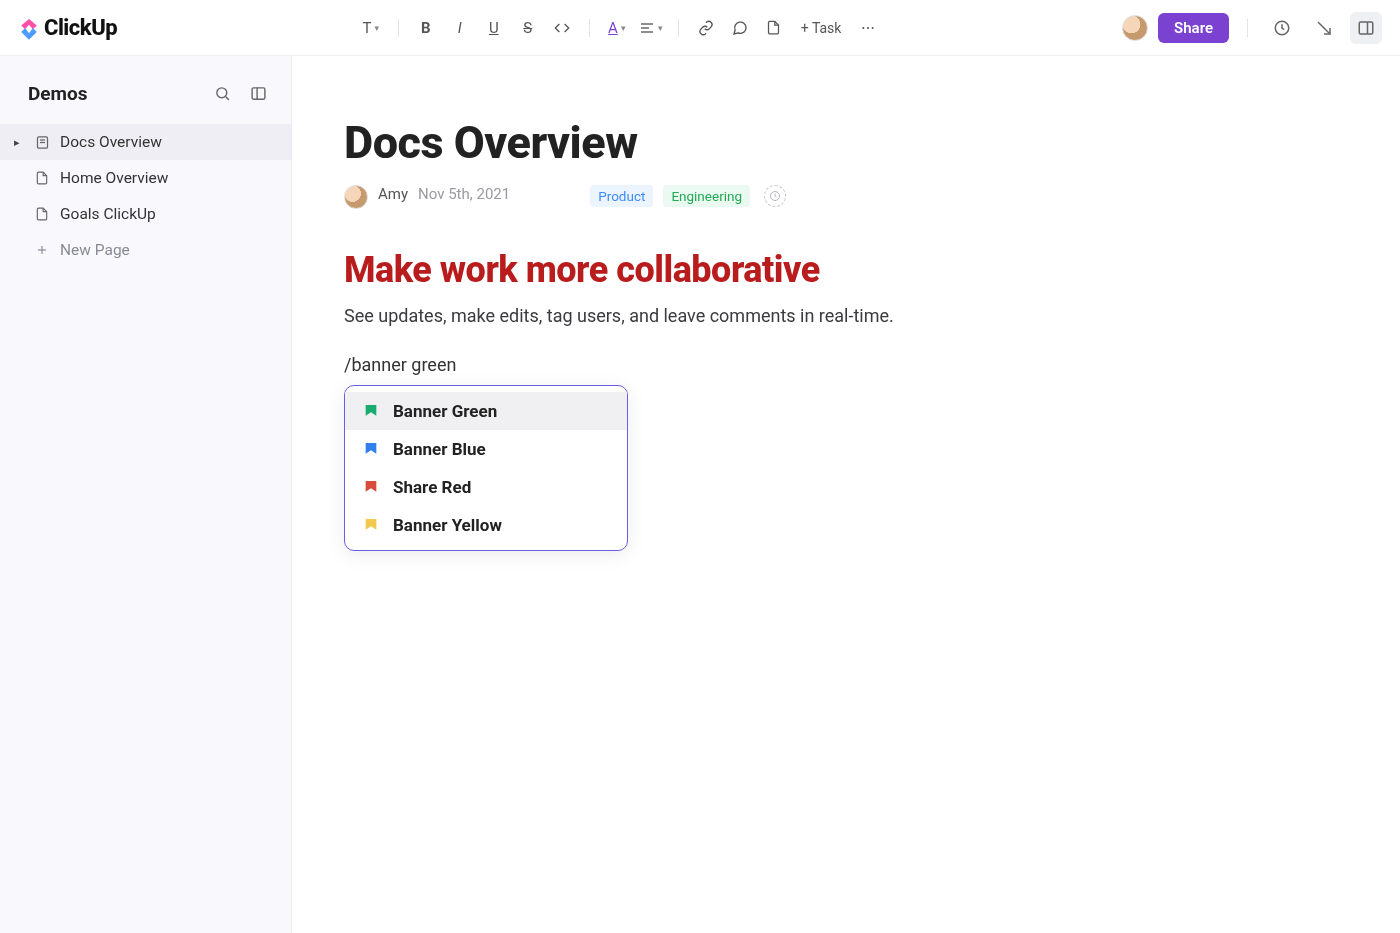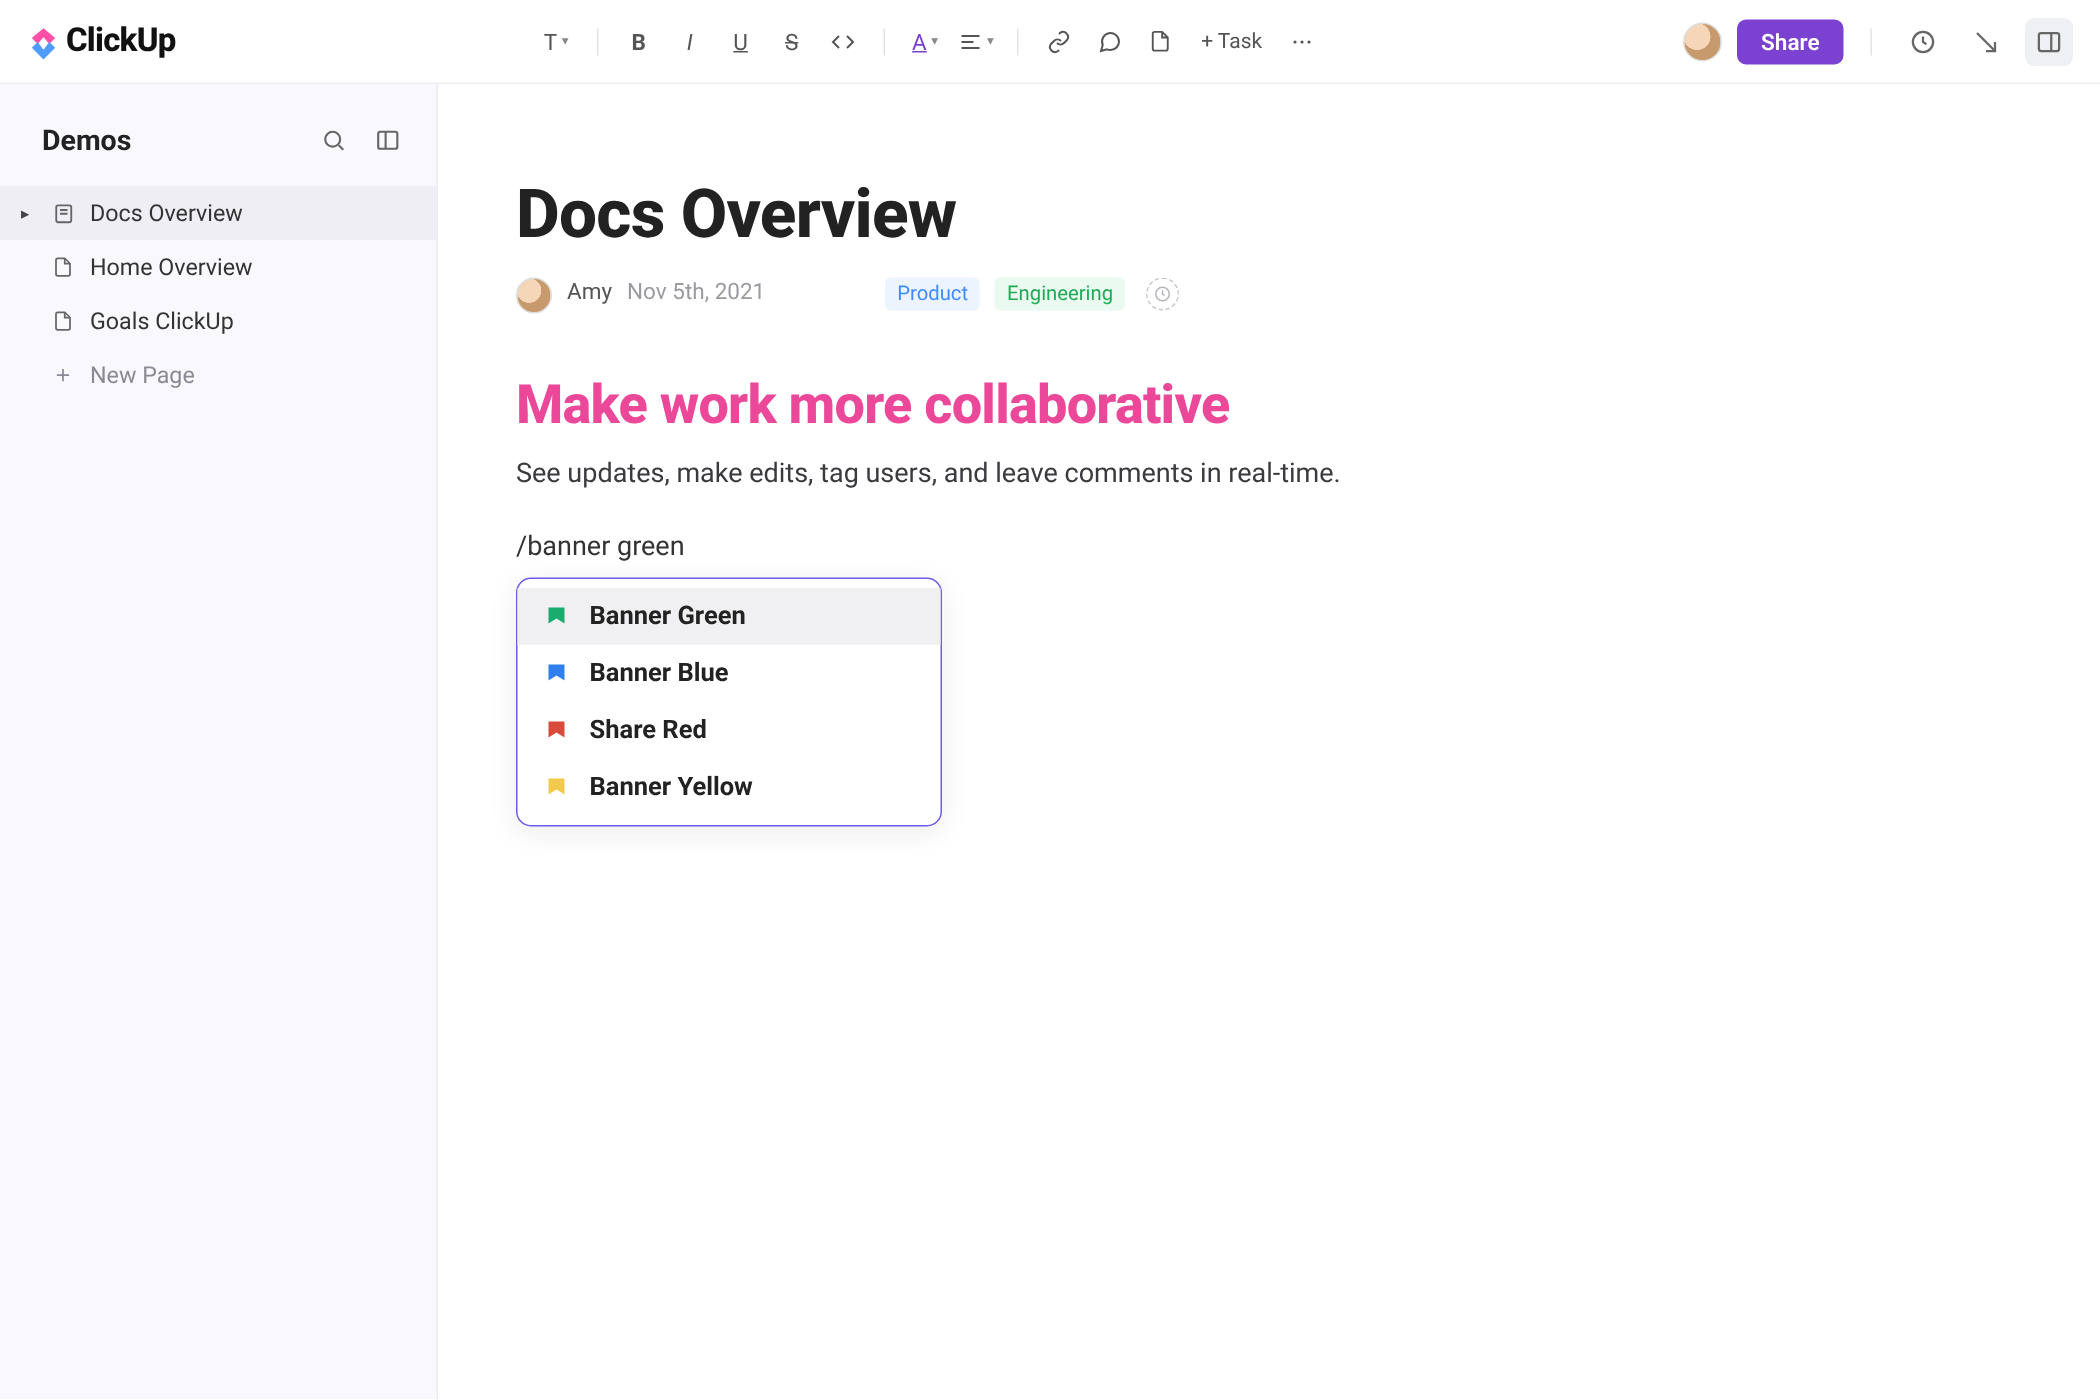--- a/index.html
+++ b/index.html
@@ -39,21 +39,21 @@
   .main-inner { max-width: 900px; }
   .doc-title { font-size: 45px; font-weight: 800; letter-spacing:-.5px; color:#222; margin-bottom: 16px; }
   .doc-meta { display:flex; align-items:flex-start; gap:10px; margin-bottom: 40px; }
   .avatar-xs { width:24px; height:24px; border-radius:50%; background: radial-gradient(circle at 35% 35%, #f6d6b8 0 40%, #c69a6d 41% 100%); border:1px solid #ddd; }
   .meta-name { font-size:15px; color:#555; }
   .meta-date { font-size:15px; color:#9a9aa0; }
   .tag { font-size:13.5px; padding:3px 8px; border-radius:4px; }
   .tag.product { color:#3f8cff; background:#ecf4ff; margin-left: 70px; }
   .tag.eng   { color:#22aa55; background:#eafaf1; }
   .meta-add  { margin-left:4px; width:22px; height:22px; border:1px dashed #c7c7cf; border-radius:50%; display:flex; align-items:center; justify-content:center; color:#b4b4bc; font-size:13px; cursor:pointer; }
-  .section-h { font-size: 36px; font-weight: 800; letter-spacing:-.5px; color:#ec4899; margin-bottom: 14px; }
+  .section-h { font-size: 36px; font-weight: 800; letter-spacing:-.5px; color:#b91c1c; margin-bottom: 14px; }
   .section-p { font-size: 18px; color:#3a3a3f; margin-bottom: 28px; }
   .slash-text { font-size: 18px; color:#333; margin-bottom: 10px; }
   
   .slash-menu { width: 284px; border:1.5px solid #6c5ce7; border-radius:10px; padding:6px 0; box-shadow: 0 4px 20px rgba(0,0,0,.08); background:#fff; }
   .slash-item { display:flex; align-items:center; gap:14px; padding:9px 18px; font-size:17px; color:#222; cursor:pointer;font-weight:bold; }
   .slash-item:hover, .slash-item.sel { background:#f0f0f3; }
   .banner-flag { width:16px; height:16px; }
   .banner-green  { fill:#1aab6e; }
   .banner-blue   { fill:#2f80ed; }
   .banner-red    { fill:#d84a3a; }

